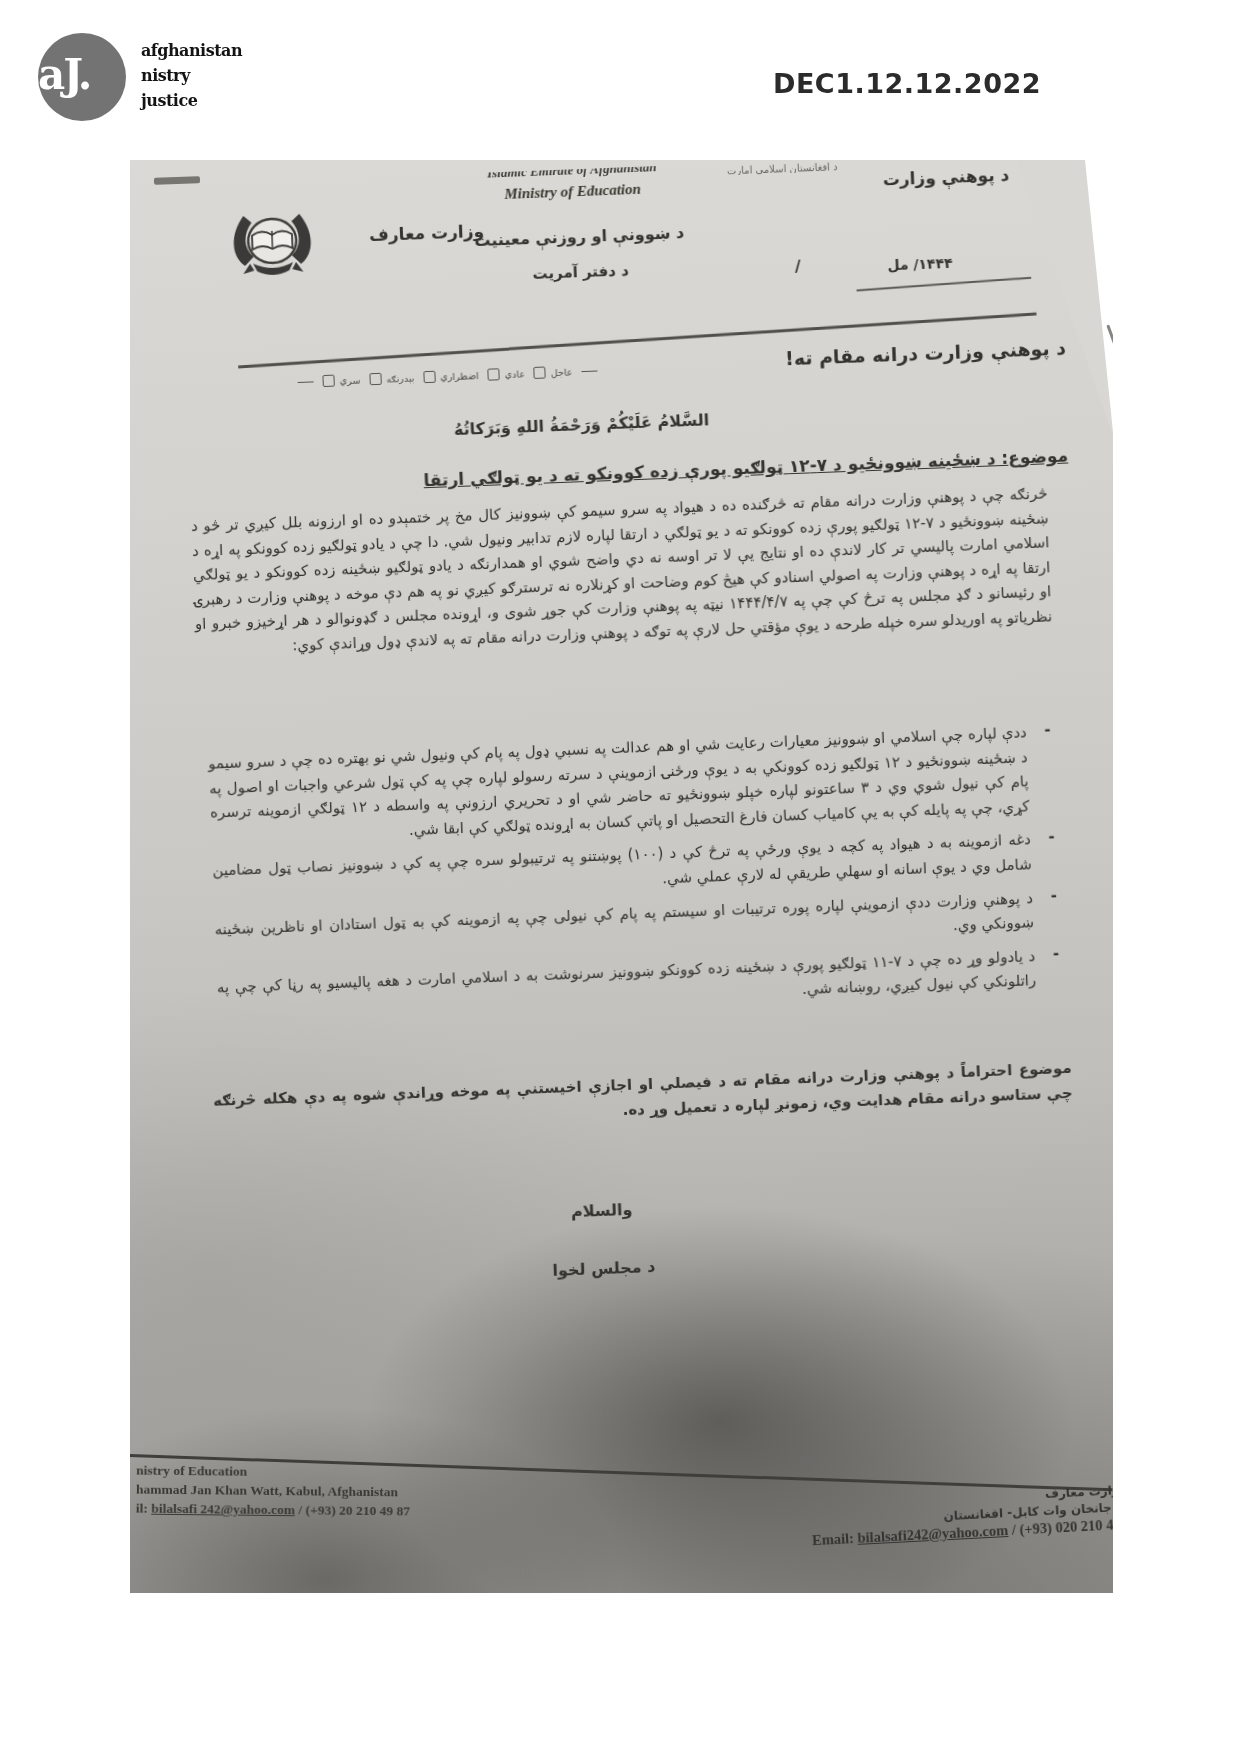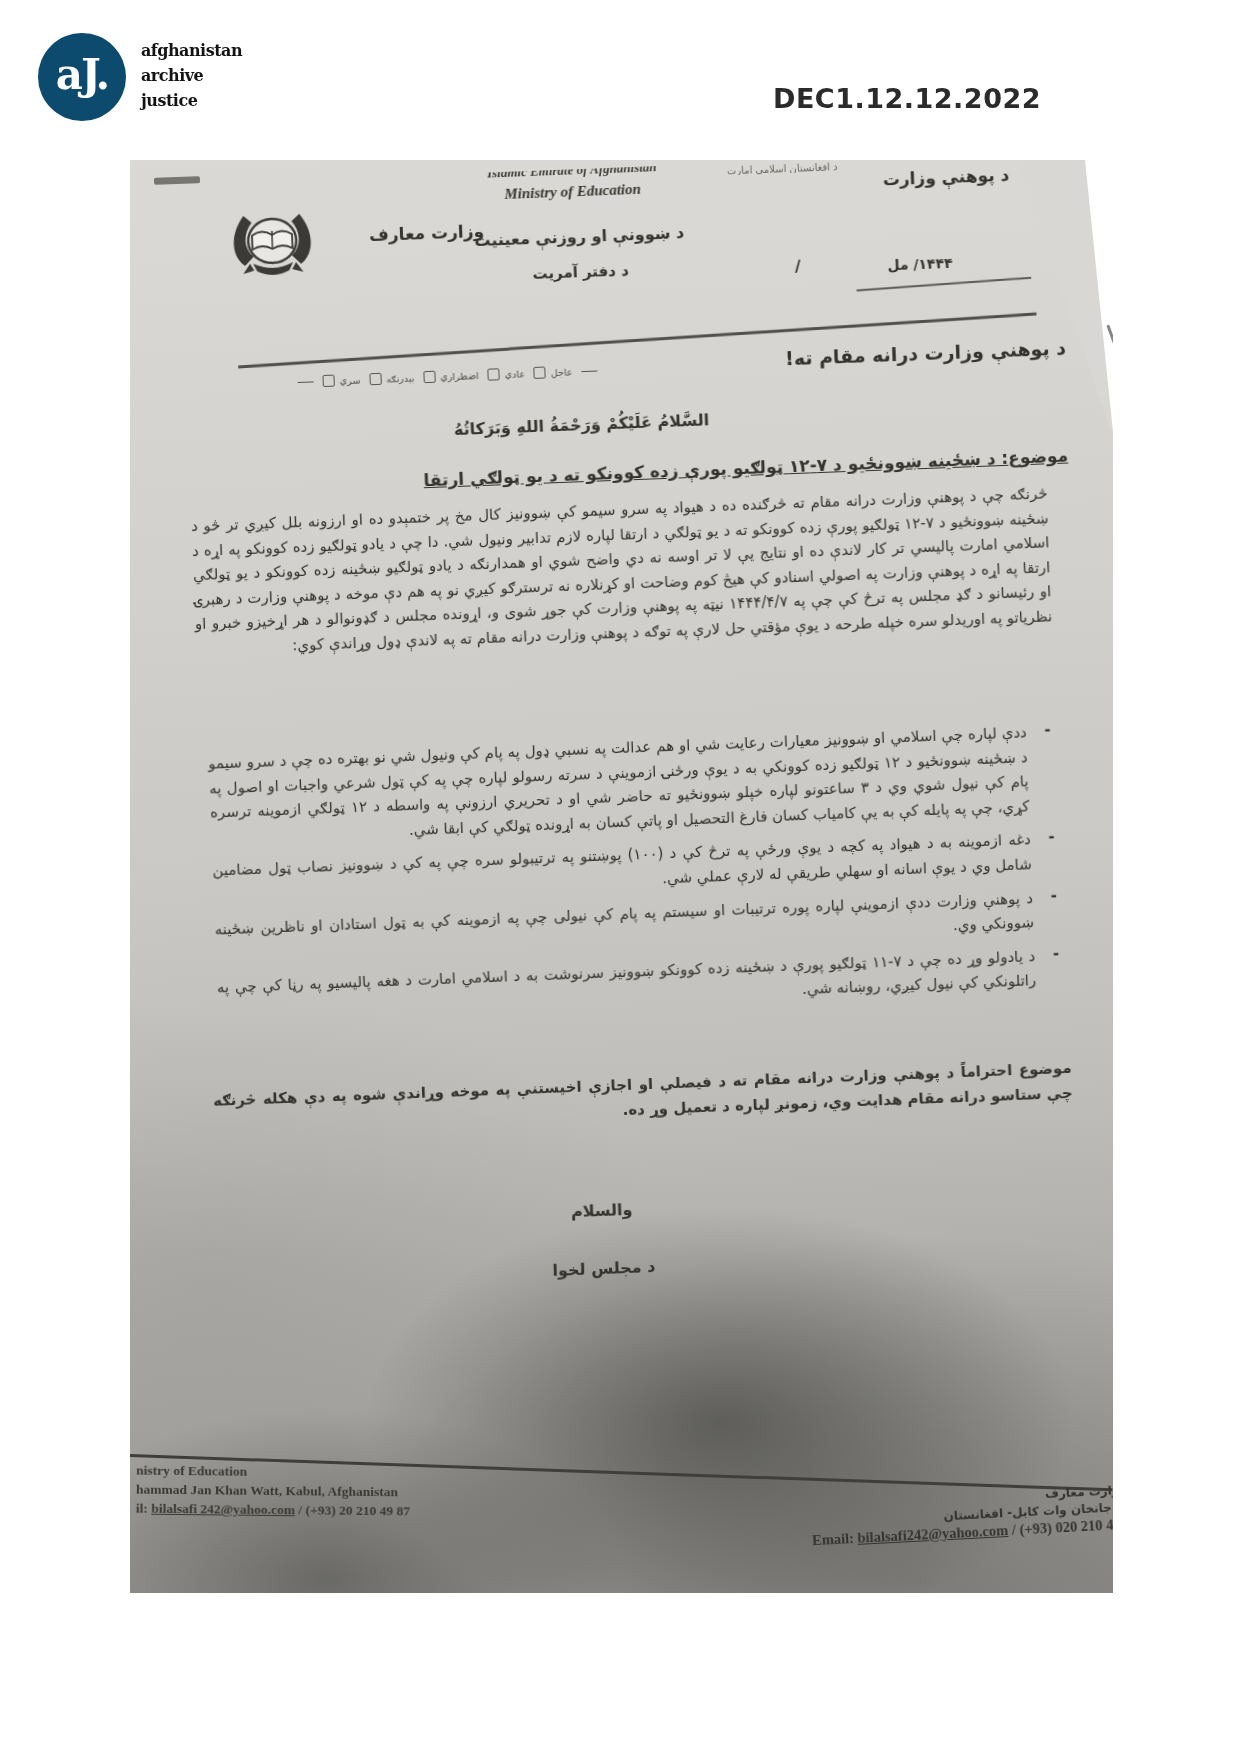--- a/index.html
+++ b/index.html
@@ -5,34 +5,34 @@
   * { margin:0; padding:0; box-sizing:border-box; }
   html,body { background:#ffffff; }
   .page {
     position:relative; width:1241px; height:1754px; background:#ffffff;
     overflow:hidden; font-family:"DejaVu Sans", sans-serif;
   }
 
   
   .aja-logo-circle {
     position:absolute; left:38px; top:33px; width:88px; height:88px;
-    background:#0c4a6e; border-radius:50%;
-    display:flex; align-items:center; justify-content:center;
+    background:#737373; border-radius:50%;
+    display:flex; align-items:center; justify-content:flex-start;
   }
   .aja-monogram {
     color:#ffffff; font-family:"DejaVu Serif", serif; font-weight:700;
     font-size:42px; letter-spacing:-2px; padding-bottom:6px;
   }
   .aja-name {
     position:absolute; left:141px; top:38px;
     font-family:"DejaVu Serif", serif; font-weight:700; color:#141414;
     font-size:16px; line-height:25px; letter-spacing:-0.5px;
   }
   .doc-code {
-    position:absolute; top:83px; right:200px;
+    position:absolute; top:68px; right:200px;
     font-family:"DejaVu Sans", sans-serif; font-weight:700;
     font-size:27px; color:#2b2b2b; letter-spacing:0.5px;
   }
 
   
   .photo {
     position:absolute; left:130px; top:160px; width:983px; height:1433px;
     overflow:hidden;
     background:
       radial-gradient(48% 20% at 60% 88%, rgba(38,38,36,.50), transparent 75%),
@@ -115,21 +115,21 @@
 </head>
 <body>
 
 <div class="page">
 
   <div class="aja-logo-circle">
     <span class="aja-monogram">aJ.</span>
   </div>
   <div class="aja-name">
     <div>afghanistan</div>
-    <div>archive</div>
+    <div>nistry</div>
     <div>justice</div>
   </div>
   <div class="doc-code">DEC1.12.12.2022</div>
 
   <div class="photo">
     <div class="corner-light"></div>
     <div class="corner-white"></div>
     <div class="corner-line"></div>
     <div class="edge-mark"></div>
 

